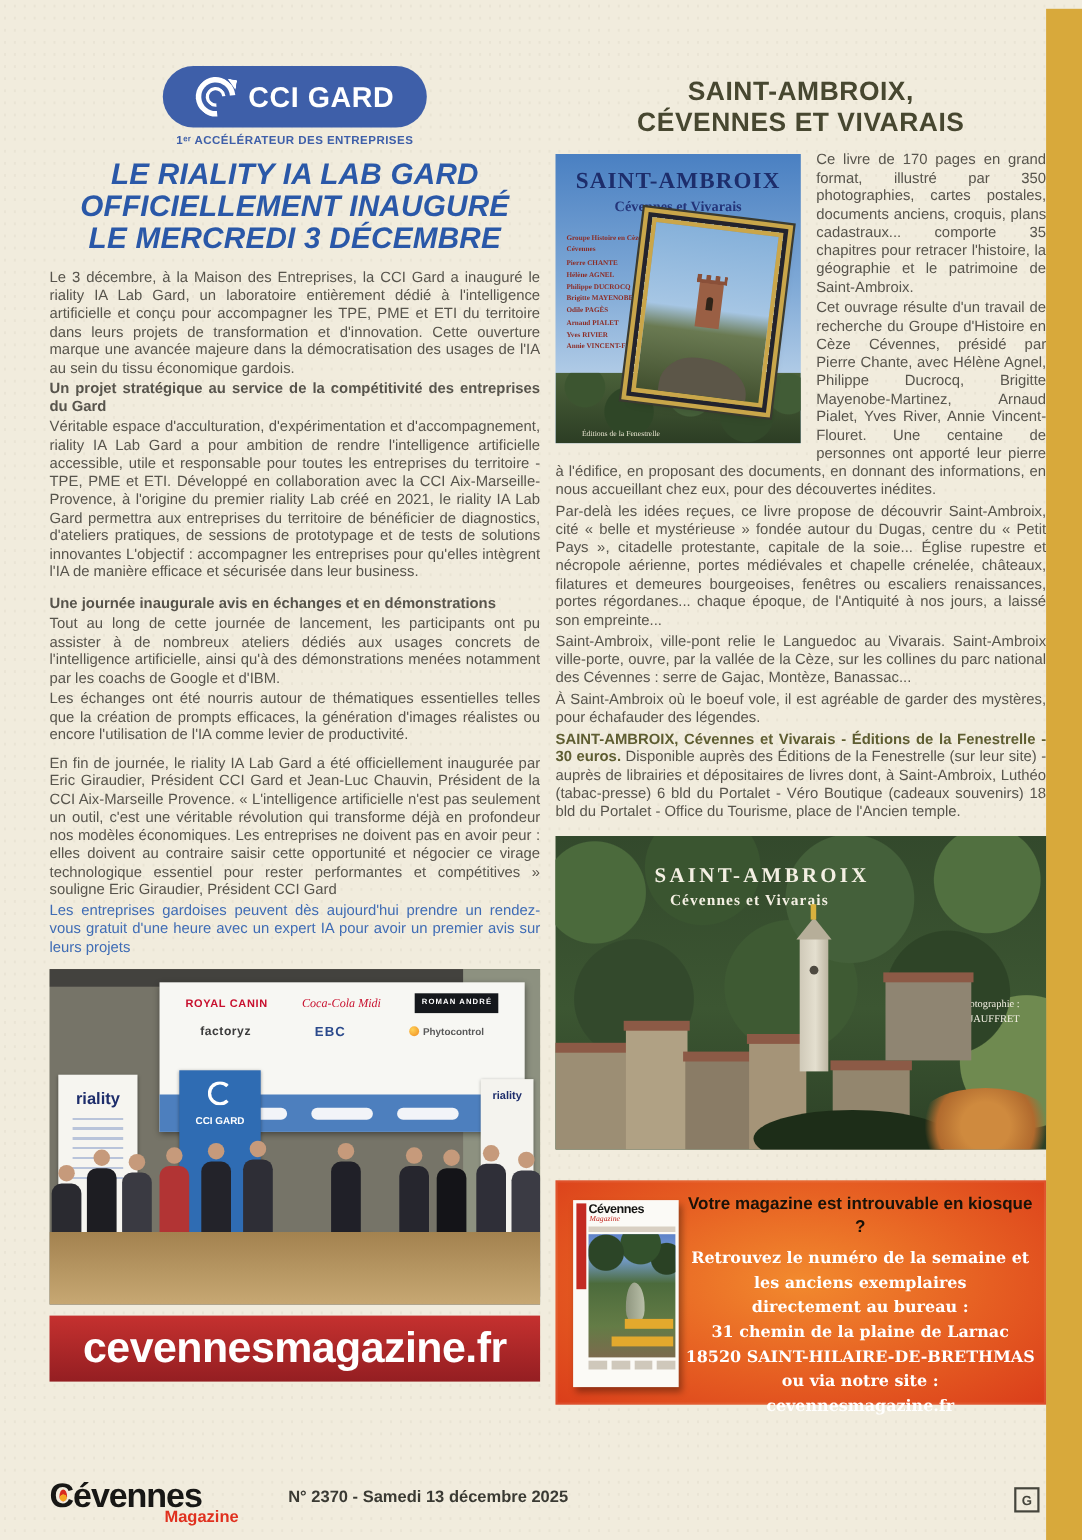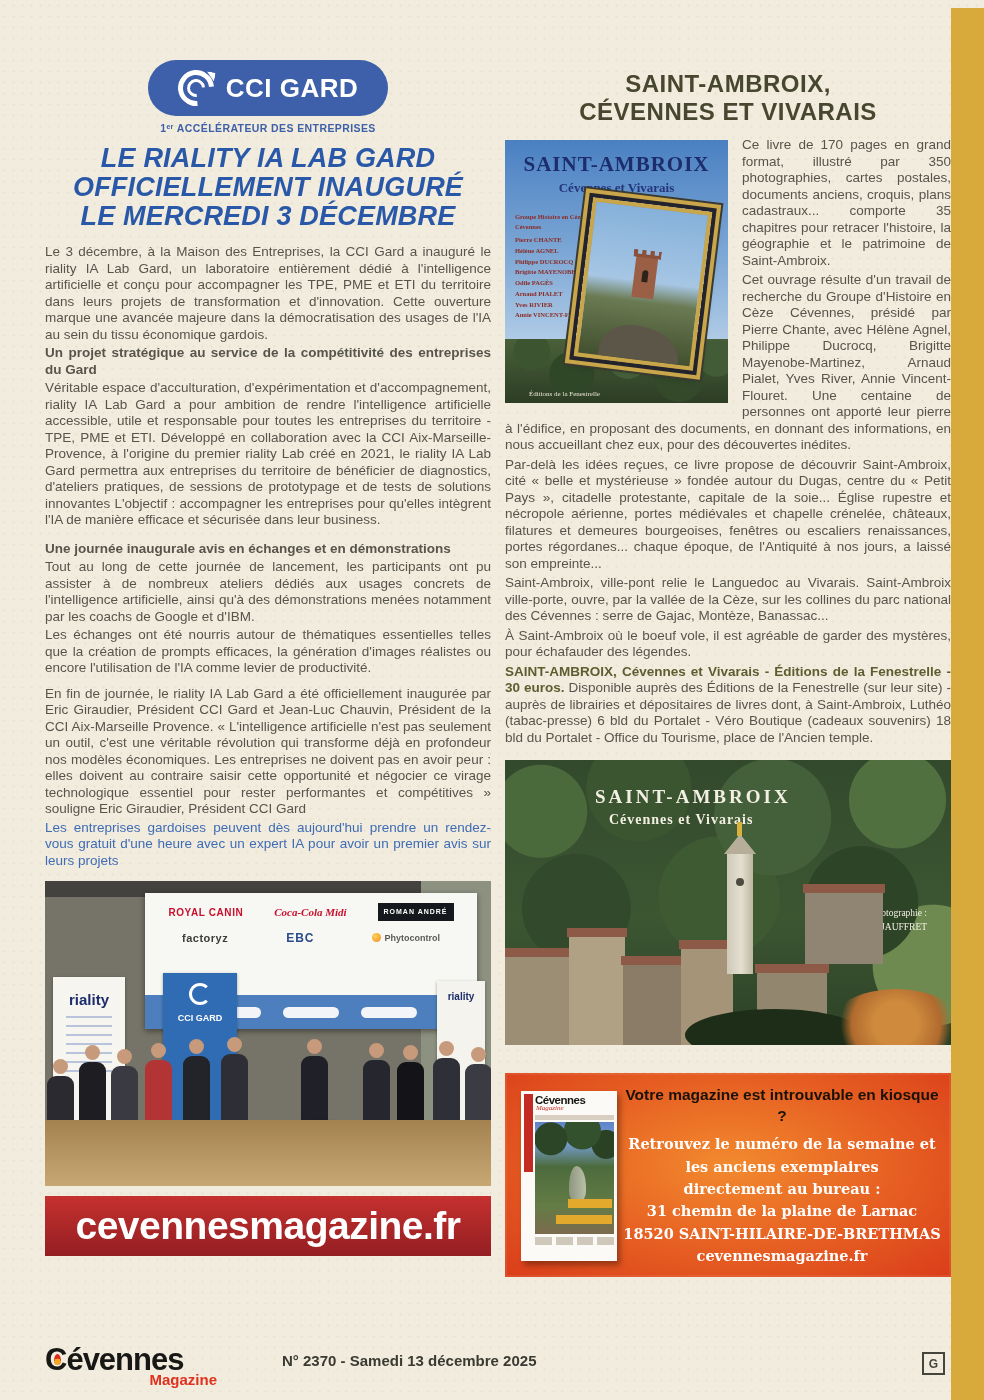--- a/index.html
+++ b/index.html
@@ -38,21 +38,21 @@
   .photo1{position:relative;margin-top:12px;width:446px;height:305px;background:#767468;overflow:hidden;}
   .photo1 .ceiling{position:absolute;left:0;top:0;width:100%;height:16px;background:#43423e;}
   .photo1 .wall-r{position:absolute;right:0;top:0;width:70px;height:240px;background:#8d9180;}
   .photo1 .floor{position:absolute;left:0;bottom:0;width:100%;height:66px;
                  background:linear-gradient(180deg,#a3824f,#c7a873);}
   .photo1 .screen{position:absolute;left:100px;top:12px;width:332px;height:136px;background:#f7f7f3;
                   box-shadow:0 2px 6px rgba(0,0,0,.45);}
   .logo-row{display:flex;justify-content:space-around;align-items:center;padding:10px 8px 0 8px;}
   .lg{white-space:nowrap;}
   .lg-royal{color:#c8102e;font-weight:bold;font-size:10px;letter-spacing:.6px;}
-  .lg-coca{color:#c8102e;font-family:"Liberation Serif",serif;font-style:italic;font-weight:bold;font-size:11px;}
+  .lg-coca{color:#c8102e;font-family:"Liberation Serif",serif;font-style:italic;font-weight:normal;font-size:11px;}
   .lg-roman{background:#15181c;color:#fff;font-size:7px;font-weight:bold;padding:4px 6px;letter-spacing:1px;line-height:1.3;text-align:center;}
   .lg-factoryz{color:#3c3c3c;font-weight:bold;font-size:11px;letter-spacing:.5px;}
   .lg-ebc{color:#2b4a8c;font-weight:bold;font-size:12px;letter-spacing:1px;}
   .lg-phyto{color:#5a5a5a;font-size:9px;font-weight:bold;}
   .dot-orange{display:inline-block;width:9px;height:9px;border-radius:50%;
               background:radial-gradient(circle at 35% 35%,#ffd257,#ef8a1e);vertical-align:-1px;margin-right:3px;}
   .photo1 .screen-strip{position:absolute;left:0;bottom:0;width:100%;height:34px;background:#4d7fbe;
                         display:flex;align-items:center;justify-content:center;gap:22px;}
   .pill-sm{width:56px;height:11px;border-radius:6px;background:#f2f4f8;}
   .rollup{position:absolute;box-shadow:0 1px 3px rgba(0,0,0,.35);}
@@ -80,21 +80,21 @@
                display:flex;align-items:center;justify-content:center;}
   .site-banner span{color:#fff;font-weight:bold;font-size:39px;letter-spacing:-.5px;}
 
   
   .footer{position:absolute;left:45px;top:1344px;display:flex;align-items:flex-start;}
   .brand{position:relative;width:172px;}
   .brand .b-main{font-weight:bold;font-size:31px;color:#171715;letter-spacing:-1px;line-height:1;}
   .brand .flame{position:absolute;left:9px;top:10px;width:7px;height:11px;border-radius:50% 50% 50% 50%/60% 60% 40% 40%;
                 background:radial-gradient(circle at 50% 70%,#f5a623 0 35%,#d92a1d 40%);}
   .brand .b-sub{display:block;text-align:right;margin-top:-4px;color:#e0311f;font-weight:bold;font-size:15px;}
-  .issue{margin-left:65px;margin-top:8px;font-weight:bold;font-size:15px;color:#3a3a33;}
+  .issue{margin-left:45px;margin-top:8px;font-weight:bold;font-size:15px;color:#3a3a33;}
   .corner-mark{position:absolute;left:922px;top:1352px;width:19px;height:19px;border:2px solid #45453c;
                display:flex;align-items:center;justify-content:center;font-size:12px;font-weight:bold;color:#45453c;}
 
   
   .r-heading{text-align:center;color:#474730;font-weight:bold;font-size:24px;line-height:1.15;letter-spacing:.5px;}
   .r-article{margin-top:11px;}
   .r-article p{margin:0 0 3px 0;font-size:13.5px;line-height:16.5px;color:#57544c;text-align:justify;}
   .olive-strong{color:#5e5d31;font-weight:bold;}
 
   
@@ -387,20 +387,21 @@
             </div>
         </div>
         <div class="promo-text">
           <div class="promo-head">Votre magazine est introuvable en kiosque ?</div>
           <div class="promo-lines">
             <div>Retrouvez le numéro de la semaine et</div>
             <div>les anciens exemplaires</div>
             <div>directement au bureau :</div>
             <div>31 chemin de la plaine de Larnac</div>
             <div>18520 SAINT-HILAIRE-DE-BRETHMAS</div>
+            <div>ou via notre site :</div>
             <div>cevennesmagazine.fr</div>
           </div>
         </div>
       </div>
     </div>
   </div>
 
   <div class="footer">
     <div class="brand">
       <span class="flame"></span>

